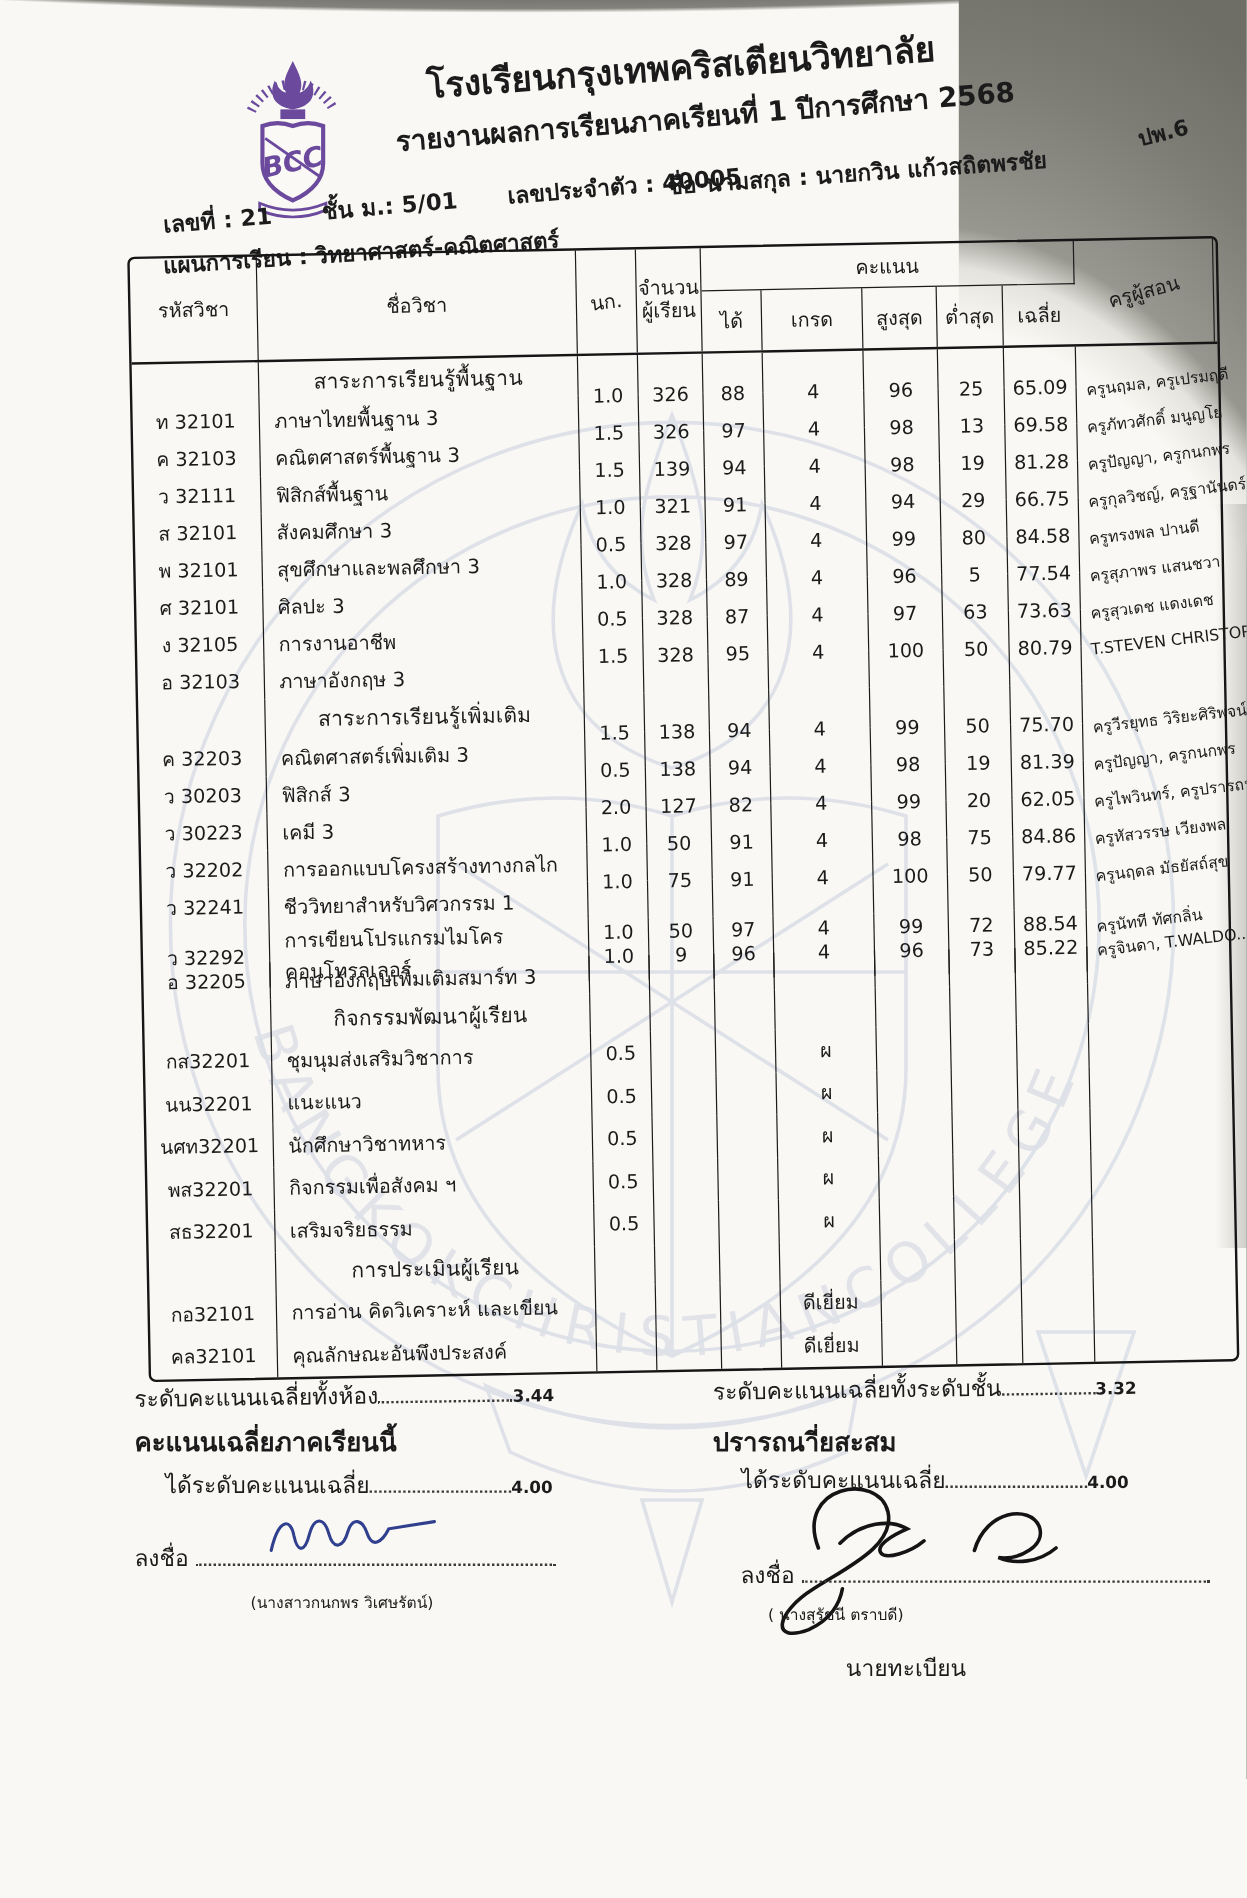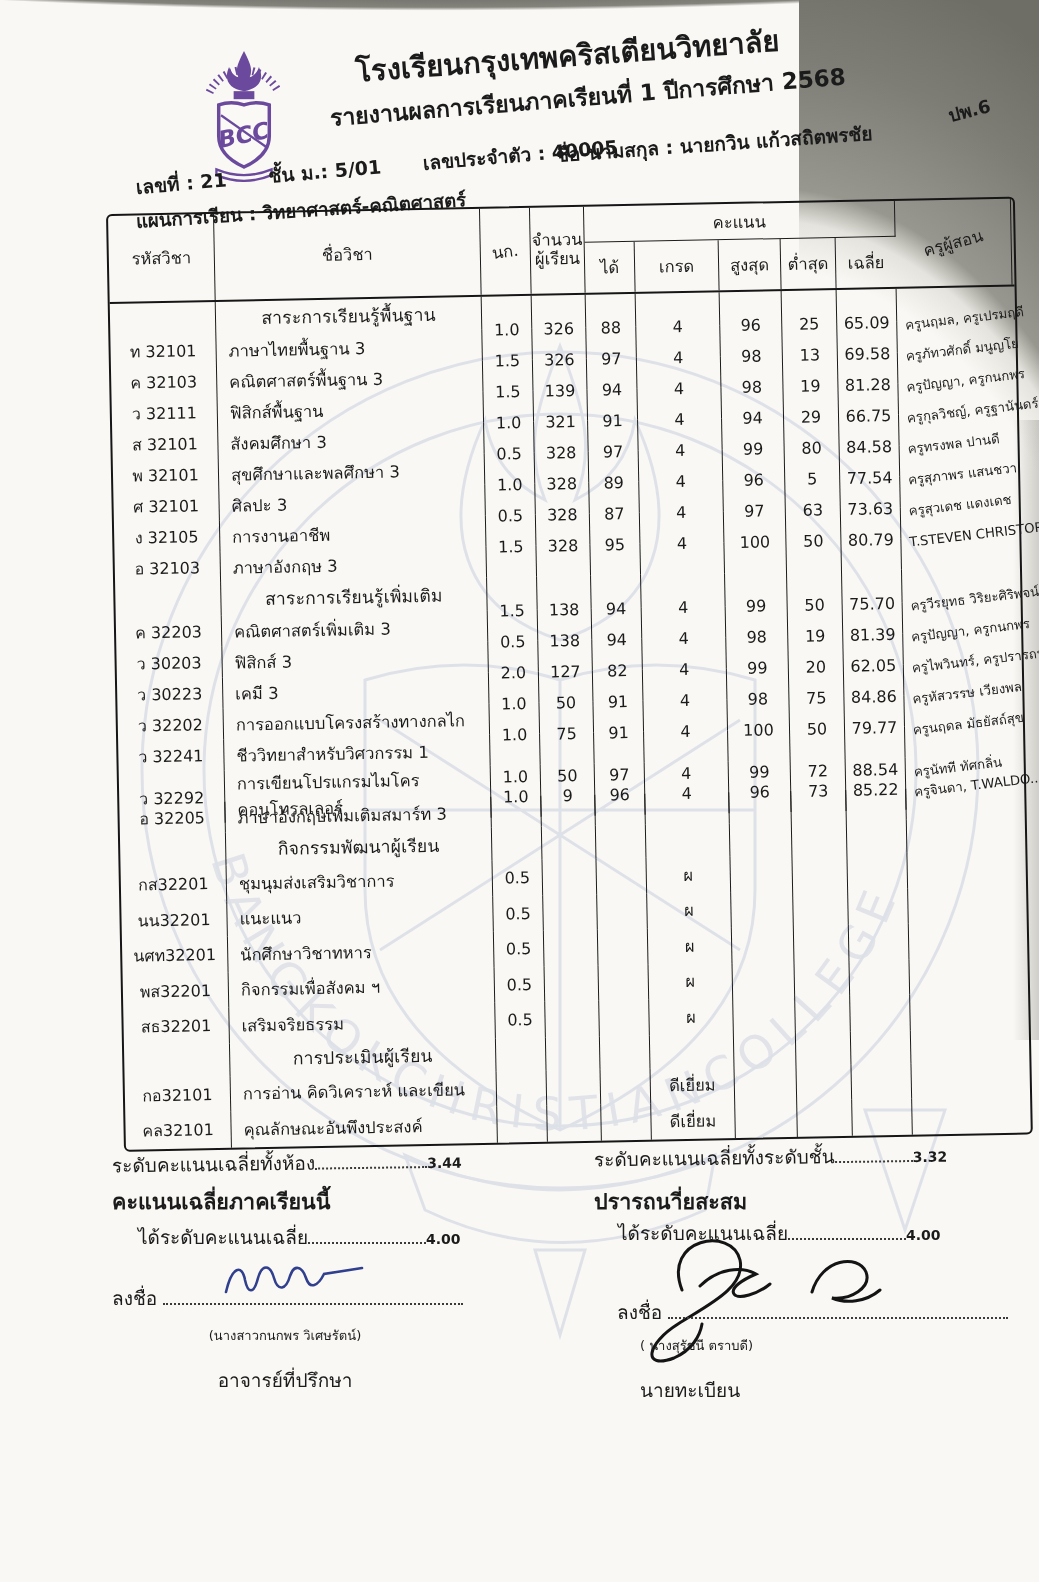--- a/index.html
+++ b/index.html
@@ -87,21 +87,21 @@
   .s-gpa-cum{ left:618px; top:1218px; }
   
   .sig-line{ position:absolute; font-size:19px; white-space:nowrap; }
   .sig-left-line{ left:112px; top:1283px; }
   .sig-right-line{ left:617px; top:1297px; }
   .sig-name{ position:absolute; font-size:13px; }
   .sig-left-name{ left:160px; top:1325px; width:250px; text-align:center;}
   .sig-right-name{ left:640px; top:1335px; width:230px; }
   .sig-role{ position:absolute; font-size:19px; }
   .sig-left-role{ left:160px; top:1365px; width:250px; text-align:center;}
-  .sig-right-role{ left:640px; top:1375px; width:230px; text-align:left;}
+  .sig-right-role{ left:640px; top:1375px; width:230px; text-align:center;}
   .sig-ink{ position:absolute; pointer-events:none; }
   .ink-left{ left:212px; top:1248px; }
   .ink-right{ left:622px; top:1228px; }
 </style>
 </head>
 <body>
 
 <div id="page">
 
   <div class="strip-top"></div>
@@ -978,17 +978,16 @@
       <path d="M190 64 C200 30 236 26 244 44 C250 60 228 72 210 70 C224 76 244 74 258 62"></path>
     </g>
   </svg>
   <div class="sig-line sig-left-line">
     <span>ลงชื่อ</span> <span class="dots" style="width:300px"></span>
   </div>
   <div class="sig-line sig-right-line">
     <span>ลงชื่อ</span> <span class="dots" style="width:340px"></span>
   </div>
   <div class="sig-name sig-left-name">(นางสาวกนกพร  วิเศษรัตน์)</div>
-  <div class="sig-role sig-left-role">อาจารย์ที่ปรึกษา</div>
   <div class="sig-name sig-right-name">( นางสุรัชนี  ตราบดี)</div>
   <div class="sig-role sig-right-role">นายทะเบียน</div>
 
 </div>
 
 </body></html>

